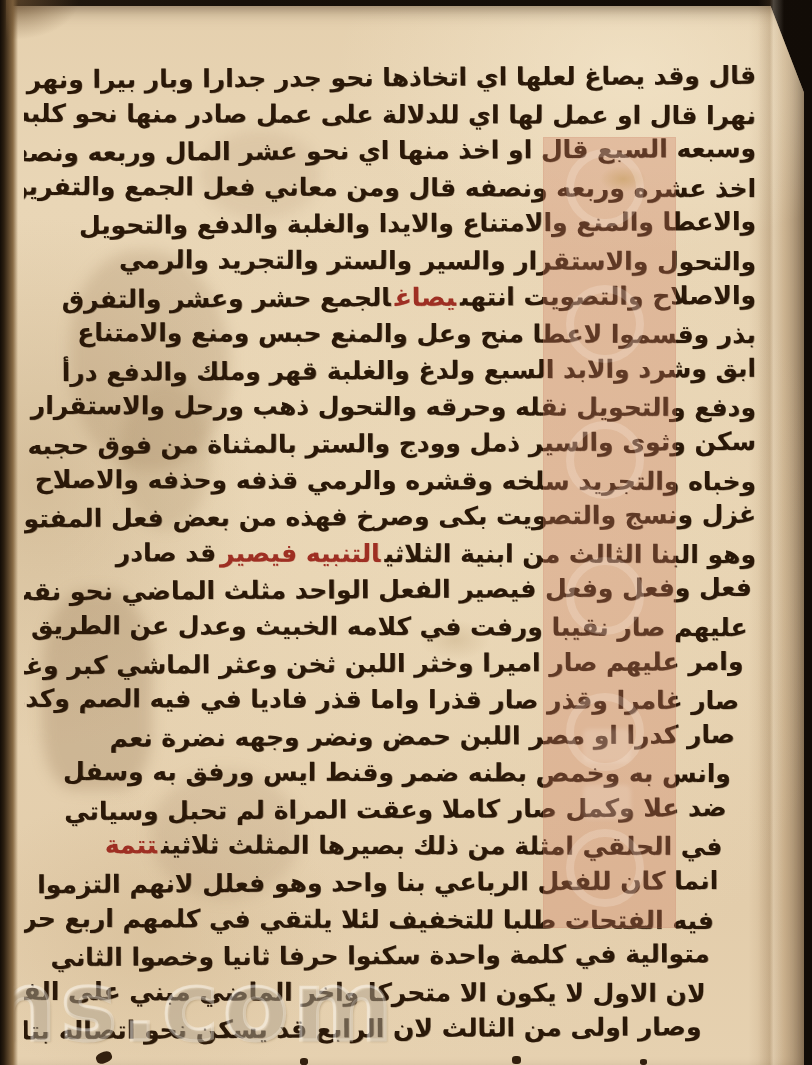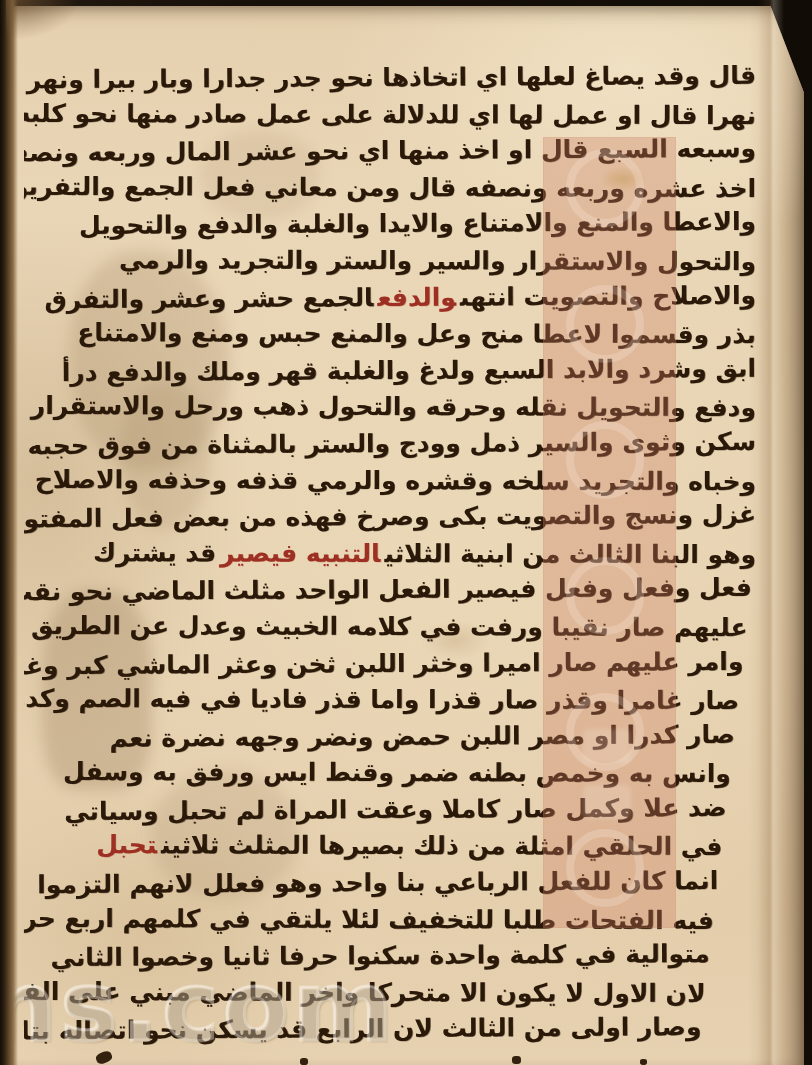--- a/index.html
+++ b/index.html
@@ -95,36 +95,36 @@
   <div class="stain" style="left:600px;top:166px;width:46px;height:26px;background:radial-gradient(closest-side,rgba(186,162,70,.45),rgba(186,162,70,0));"></div>
   <div class="stain" style="left:420px;top:620px;width:70px;height:40px;background:radial-gradient(closest-side,rgba(170,140,95,.25),rgba(170,140,95,0));"></div>
 
   <div class="text-block">
       <div class="line" style="padding-right: 0px;"><span class="ink">قال وقد يصاغ لعلها اي اتخاذها نحو جدر جدارا وبار بيرا ونهر</span></div>
       <div class="line" style="padding-right: 0px;"><span class="ink">نهرا قال او عمل لها اي للدلالة على عمل صادر منها نحو كلبه الكلب</span></div>
       <div class="line" style="padding-right: 0px;"><span class="ink">وسبعه السبع قال او اخذ منها اي نحو عشر المال وربعه ونصفه</span></div>
       <div class="line" style="padding-right: 0px;"><span class="ink">اخذ عشره وربعه ونصفه قال ومن معاني فعل الجمع والتفريق</span></div>
       <div class="line" style="padding-right: 0px;"><span class="ink">والاعطا والمنع والامتناع والايدا والغلبة والدفع والتحويل</span></div>
       <div class="line" style="padding-right: 0px;"><span class="ink">والتحول والاستقرار والسير والستر والتجريد والرمي</span></div>
-      <div class="line" style="padding-right: 0px;"><span class="ink">والاصلاح والتصويت انتهى</span><span class="red-ink">والدفع</span><span class="ink">الجمع حشر وعشر والتفرق</span></div>
+      <div class="line" style="padding-right: 0px;"><span class="ink">والاصلاح والتصويت انتهى</span><span class="red-ink">يصاغ</span><span class="ink">الجمع حشر وعشر والتفرق</span></div>
       <div class="line" style="padding-right: 0px;"><span class="ink">بذر وقسموا لاعطا منح وعل والمنع حبس ومنع والامتناع</span></div>
       <div class="line" style="padding-right: 0px;"><span class="ink">ابق وشرد والابد السبع ولدغ والغلبة قهر وملك والدفع درأ</span></div>
       <div class="line" style="padding-right: 0px;"><span class="ink">ودفع والتحويل نقله وحرقه والتحول ذهب ورحل والاستقرار</span></div>
       <div class="line" style="padding-right: 0px;"><span class="ink">سكن وثوى والسير ذمل وودج والستر بالمثناة من فوق حجبه</span></div>
       <div class="line" style="padding-right: 0px;"><span class="ink">وخباه والتجريد سلخه وقشره والرمي قذفه وحذفه والاصلاح</span></div>
       <div class="line" style="padding-right: 0px;"><span class="ink">غزل ونسج والتصويت بكى وصرخ فهذه من بعض فعل المفتوح</span></div>
-      <div class="line" style="padding-right: 0px;"><span class="ink">وهو البنا الثالث من ابنية الثلاثي</span><span class="red-ink">التنبيه فيصير</span><span class="ink">قد يشترك</span></div>
+      <div class="line" style="padding-right: 0px;"><span class="ink">وهو البنا الثالث من ابنية الثلاثي</span><span class="red-ink">التنبيه فيصير</span><span class="ink">قد صادر</span></div>
       <div class="line" style="padding-right: 4.2px;"><span class="ink">فعل وفعل وفعل فيصير الفعل الواحد مثلث الماضي نحو نقب</span></div>
       <div class="line" style="padding-right: 8.4px;"><span class="ink">عليهم صار نقيبا ورفت في كلامه الخبيث وعدل عن الطريق مال</span></div>
       <div class="line" style="padding-right: 12.6px;"><span class="ink">وامر عليهم صار اميرا وخثر اللبن ثخن وعثر الماشي كبر وغمر الماء</span></div>
       <div class="line" style="padding-right: 16.8px;"><span class="ink">صار غامرا وقذر صار قذرا واما قذر فاديا في فيه الصم وكدر</span></div>
       <div class="line" style="padding-right: 21px;"><span class="ink">صار كدرا او مصر اللبن حمض ونضر وجهه نضرة نعم</span></div>
       <div class="line" style="padding-right: 25.2px;"><span class="ink">وانس به وخمص بطنه ضمر وقنط ايس ورفق به وسفل</span></div>
       <div class="line" style="padding-right: 29.4px;"><span class="ink">ضد علا وكمل صار كاملا وعقت المراة لم تحبل وسياتي</span></div>
-      <div class="line" style="padding-right: 33.6px;"><span class="ink">في الحلقي امثلة من ذلك بصيرها المثلث ثلاثين</span><span class="red-ink">تحبل</span></div>
+      <div class="line" style="padding-right: 33.6px;"><span class="ink">في الحلقي امثلة من ذلك بصيرها المثلث ثلاثين</span><span class="red-ink">تتمة</span></div>
       <div class="line" style="padding-right: 37.8px;"><span class="ink">انما كان للفعل الرباعي بنا واحد وهو فعلل لانهم التزموا</span></div>
       <div class="line" style="padding-right: 42px;"><span class="ink">فيه الفتحات طلبا للتخفيف لئلا يلتقي في كلمهم اربع حركات</span></div>
       <div class="line" style="padding-right: 46.2px;"><span class="ink">متوالية في كلمة واحدة سكنوا حرفا ثانيا وخصوا الثاني</span></div>
       <div class="line" style="padding-right: 50.4px;"><span class="ink">لان الاول لا يكون الا متحركا واخر الماضي مبني على الفتح</span></div>
       <div class="line" style="padding-right: 54.6px;"><span class="ink">وصار اولى من الثالث لان الرابع قد يسكن نحو اتصاله بتا الفاعل</span></div>
     </div>
 
   <div class="wm-band">
     <div class="wm-ring" style="top:12px;"></div>
     <div class="wm-ring" style="top:148px;"></div>

